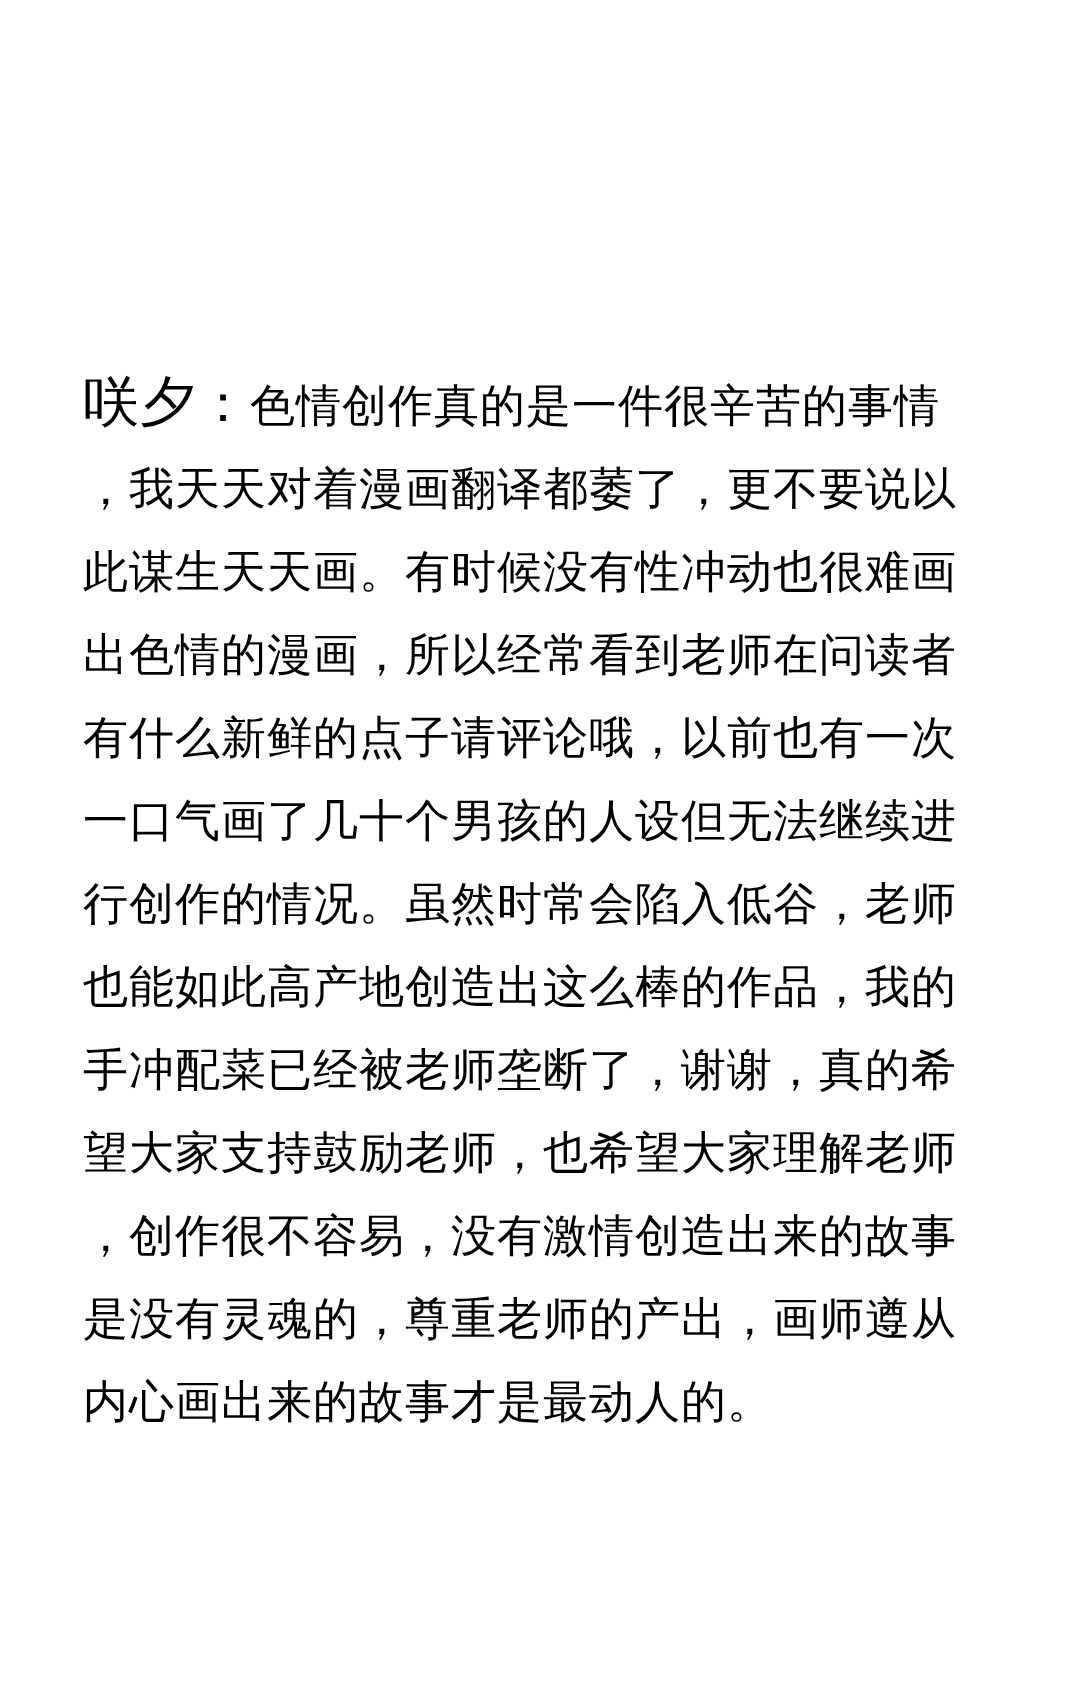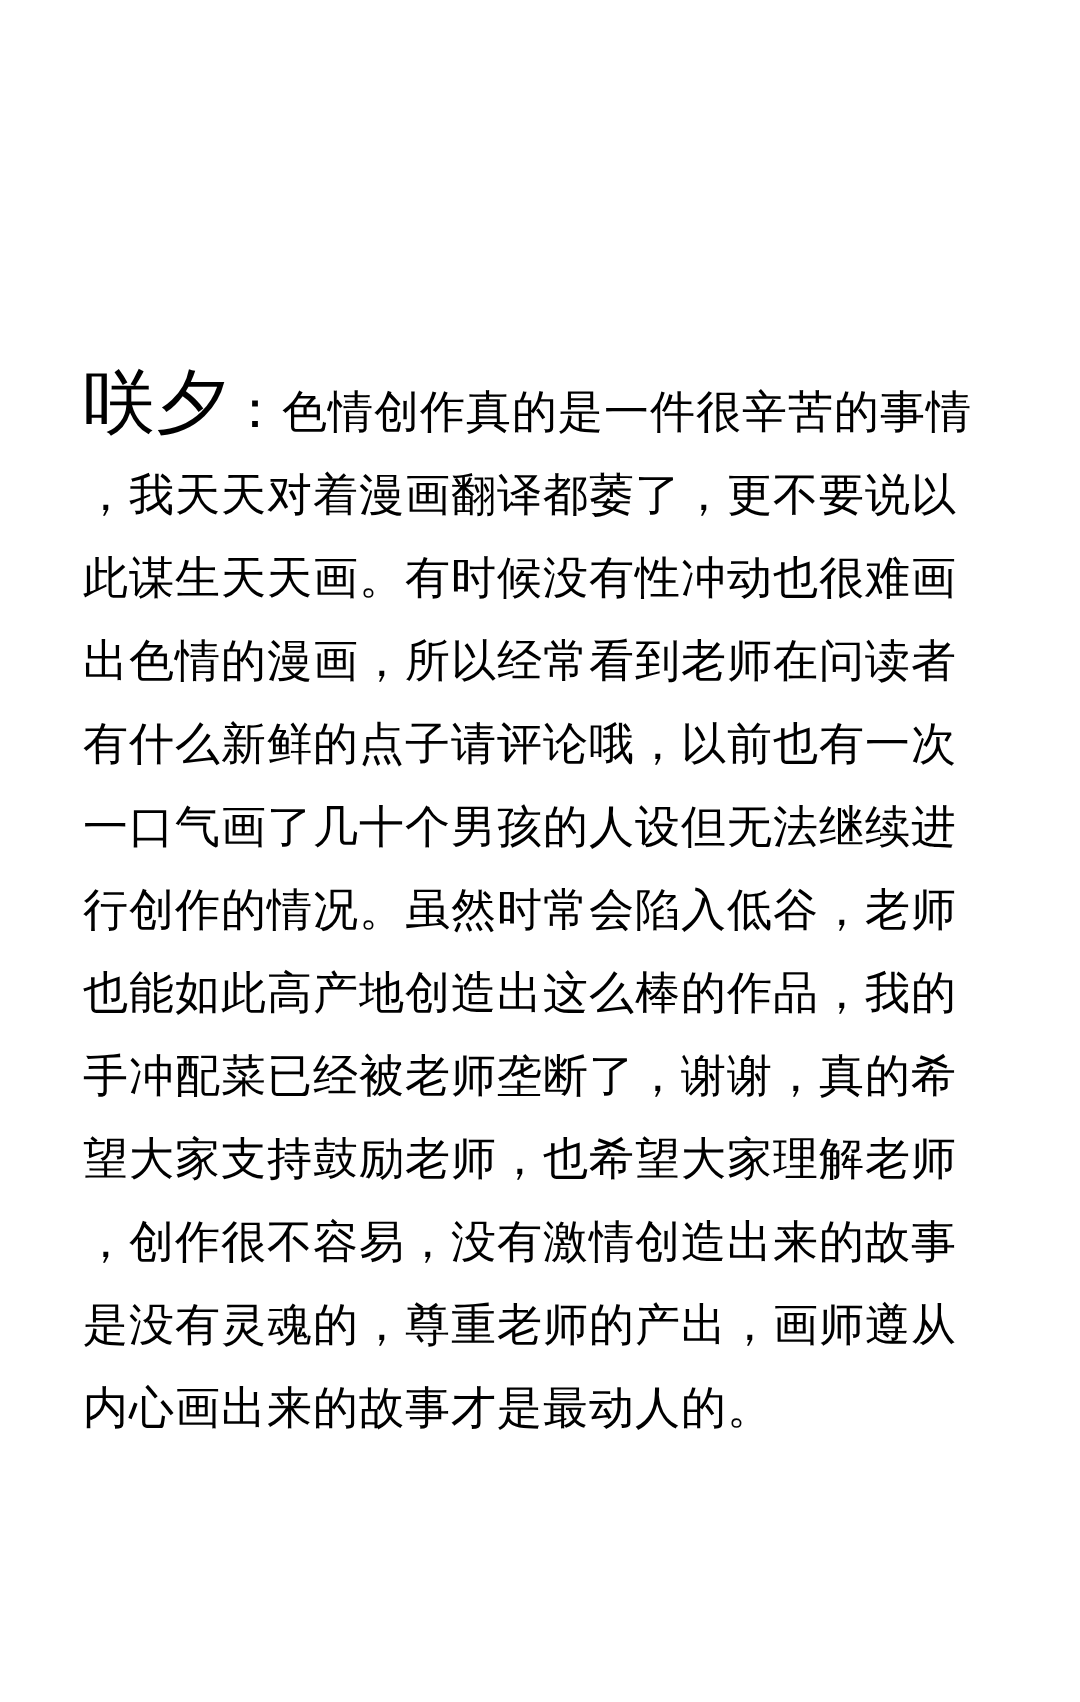--- a/index.html
+++ b/index.html
@@ -25,21 +25,21 @@
     width: 901px;
     color: var(--ink);
     font-size: 52px;
     line-height: 80px;
     letter-spacing: 1px;
     text-align: left;
     word-break: break-all;
     line-break: anywhere;
   }
   .comment .author {
-    font-size: 72px;
+    font-size: 56px;
     line-height: 80px;
     color: var(--ink);
     margin-top: 33px;
   }
   .comment .separator {
     font-size: 52px;
     line-height: 80px;
     color: var(--ink);
   }
   .comment .body-text {

